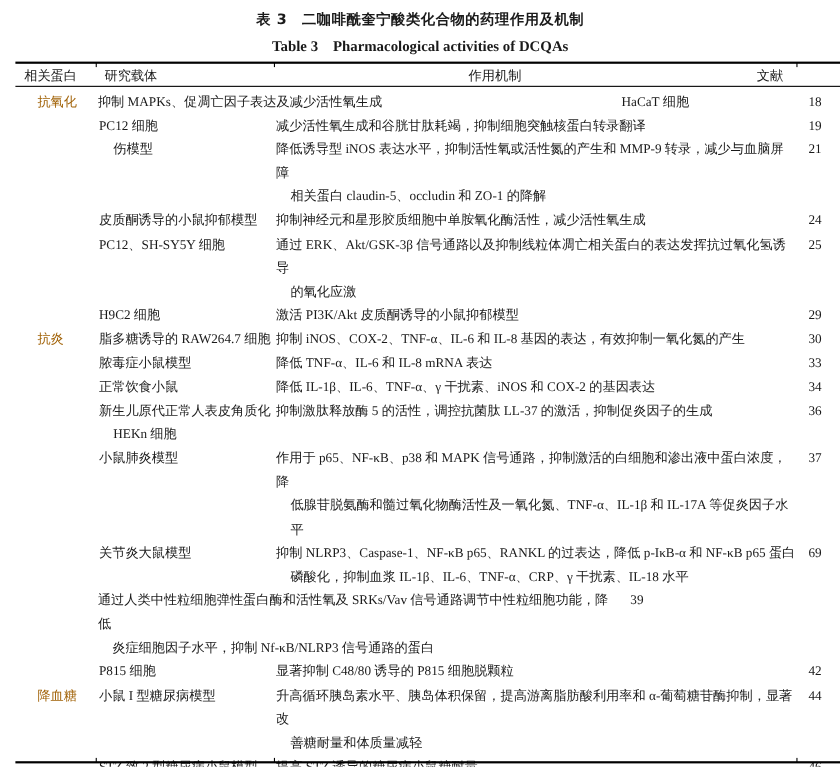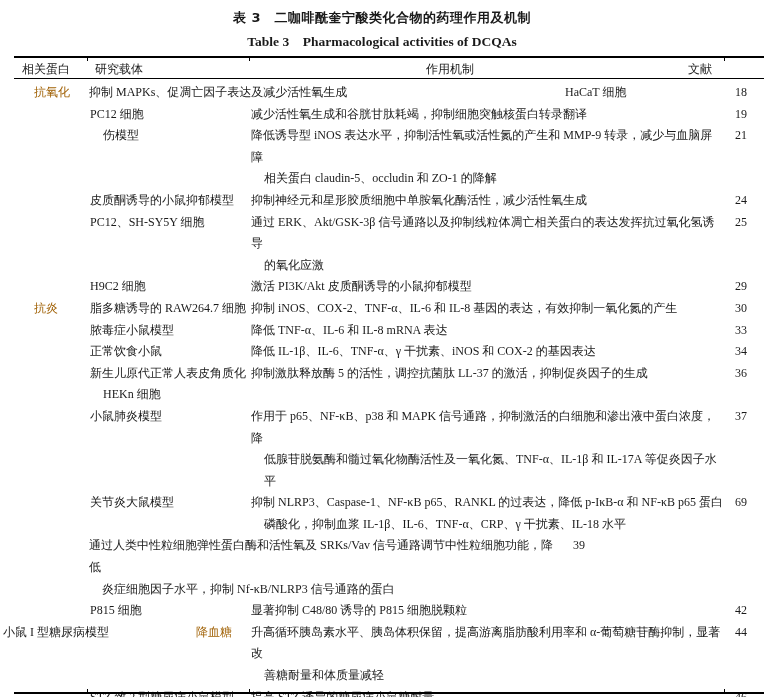--- a/index.html
+++ b/index.html
@@ -198,24 +198,24 @@
       <div class="cell col1"></div>
       <div class="cell col2">
         <span class="line1">P815 细胞</span>
       </div>
       <div class="cell col3">
         <span class="line1">显著抑制 C48/80 诱导的 P815 细胞脱颗粒</span>
       </div>
       <div class="cell col4">42</div>
     </div>
     <div class="row">
+      <div class="cell col1">降血糖</div>
       <div class="cell col2">
         <span class="line1">小鼠 I 型糖尿病模型</span>
       </div>
-      <div class="cell col1">降血糖</div>
       <div class="cell col3">
         <span class="line1">升高循环胰岛素水平、胰岛体积保留，提高游离脂肪酸利用率和 α-葡萄糖苷酶抑制，显著改</span>
         <span class="line2">善糖耐量和体质量减轻</span>
       </div>
       <div class="cell col4">44</div>
     </div>
     <div class="row">
       <div class="cell col1"></div>
       <div class="cell col2">
         <span class="line1">STZ 致 2 型糖尿病小鼠模型</span>

